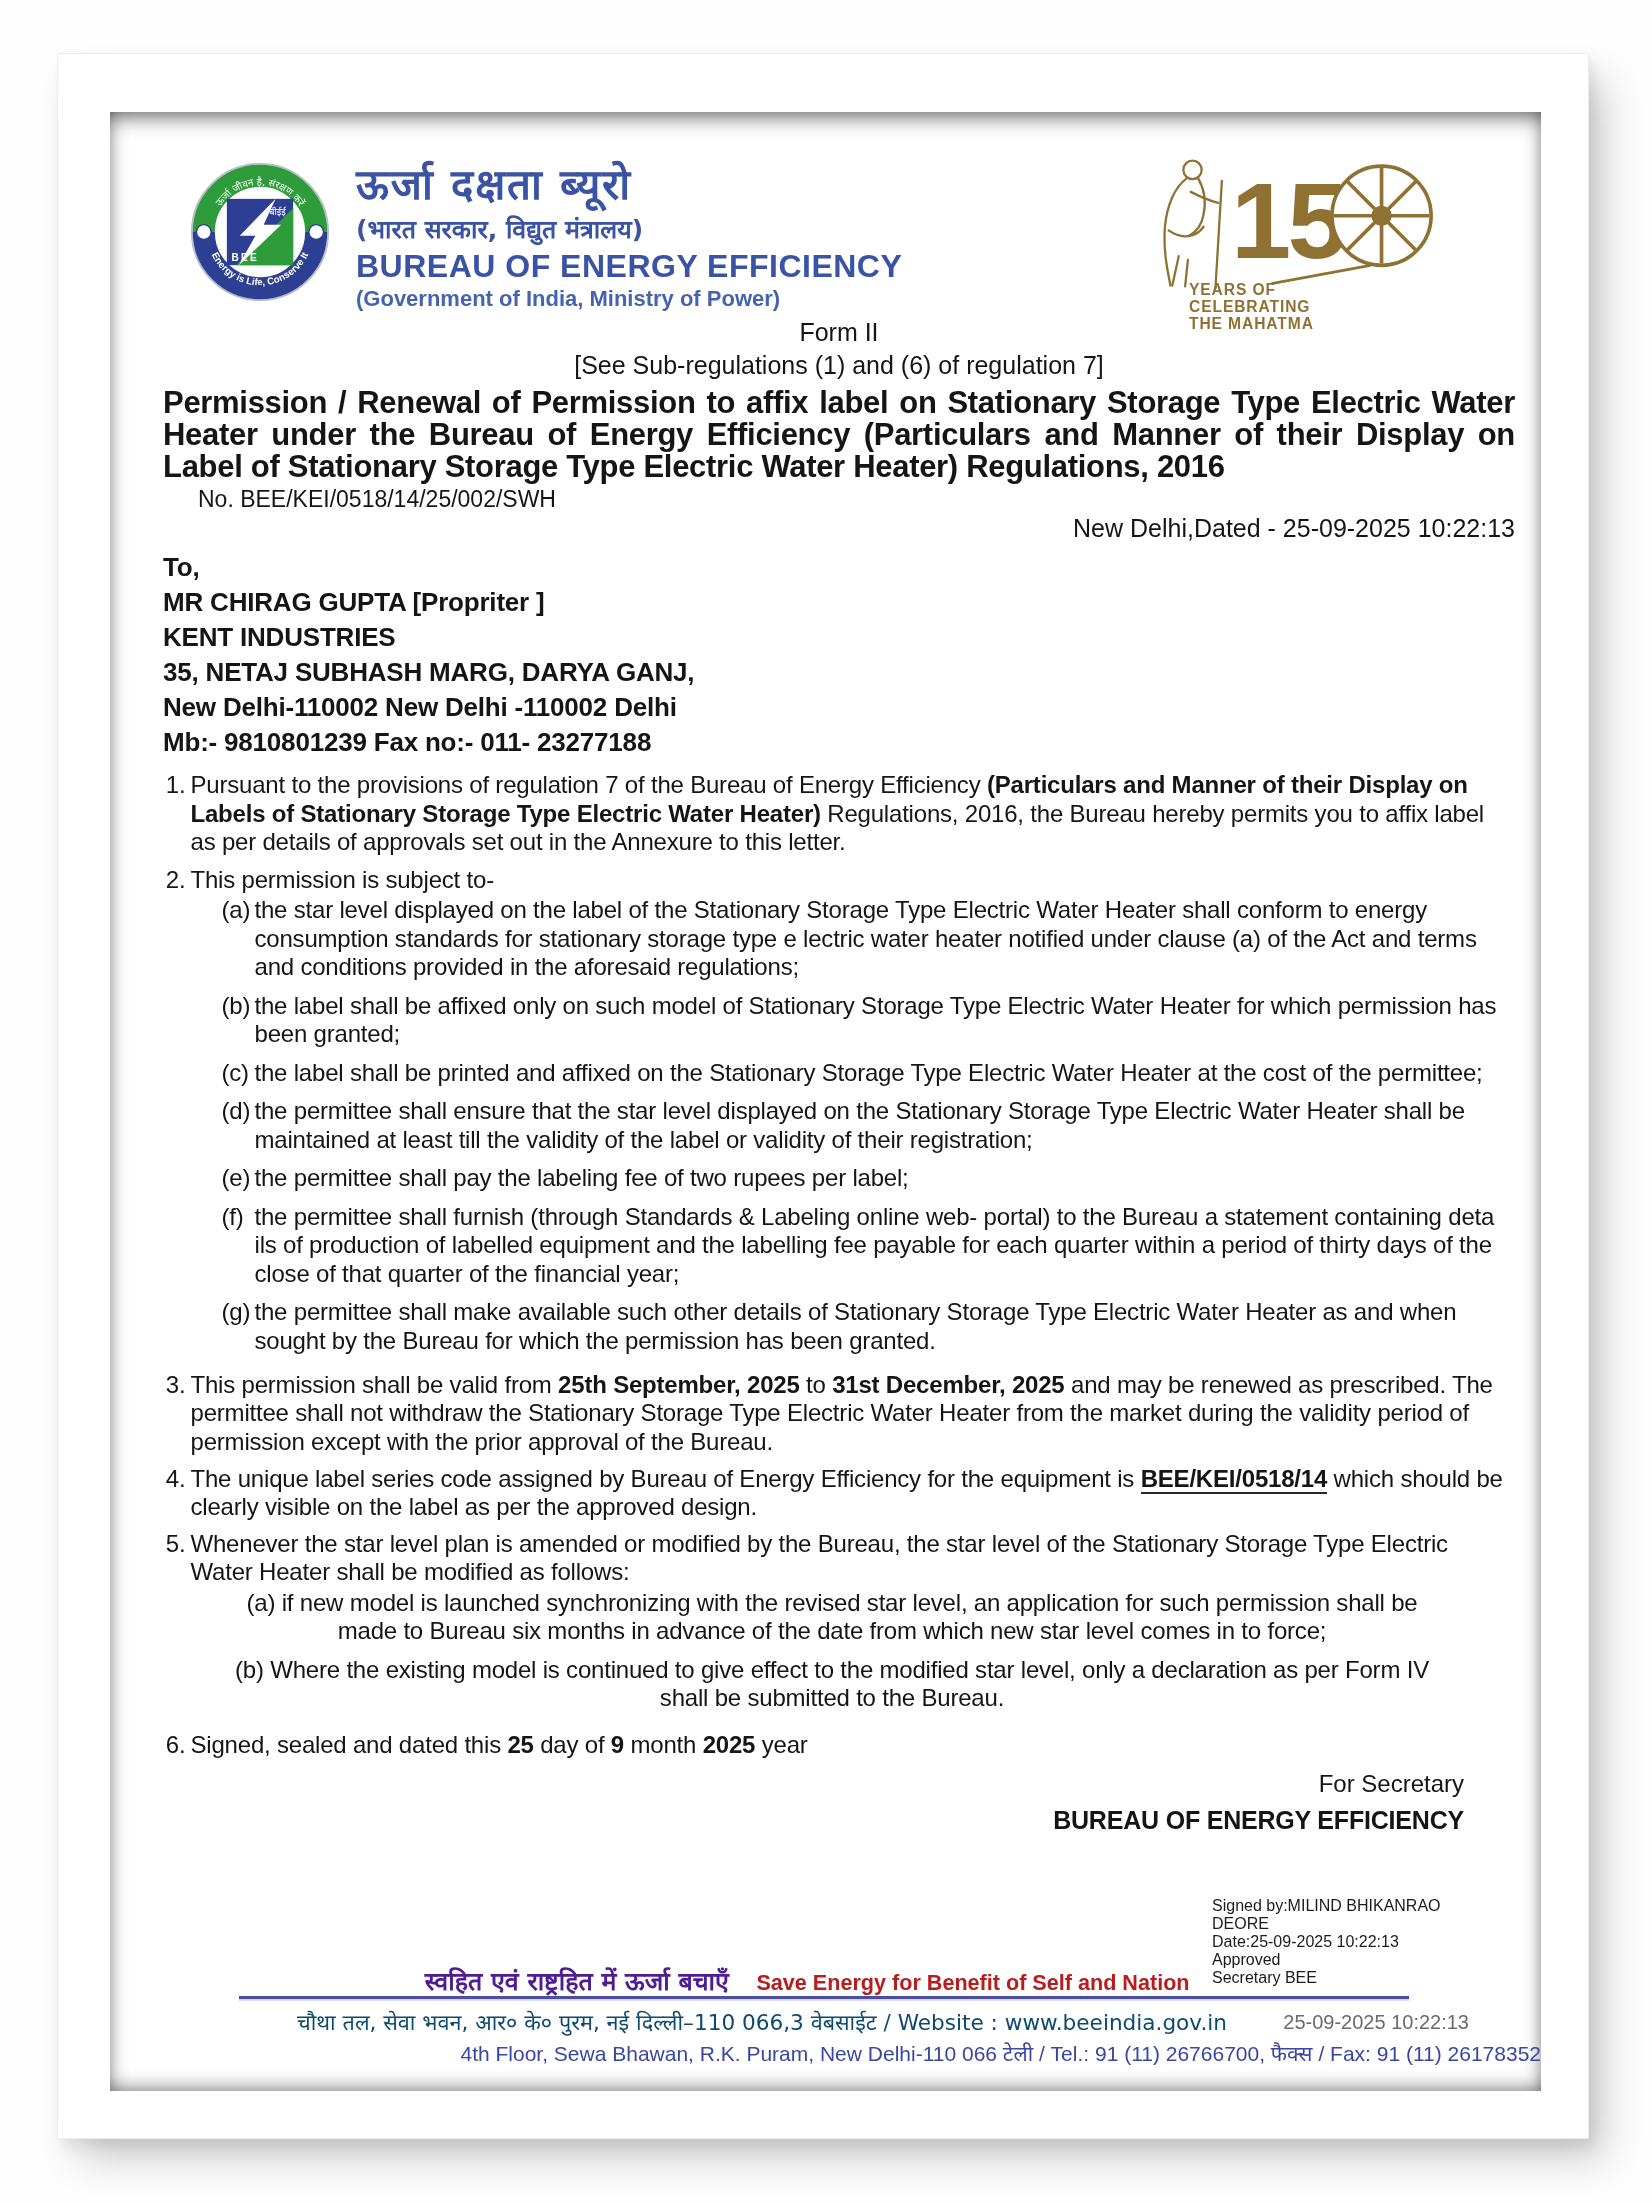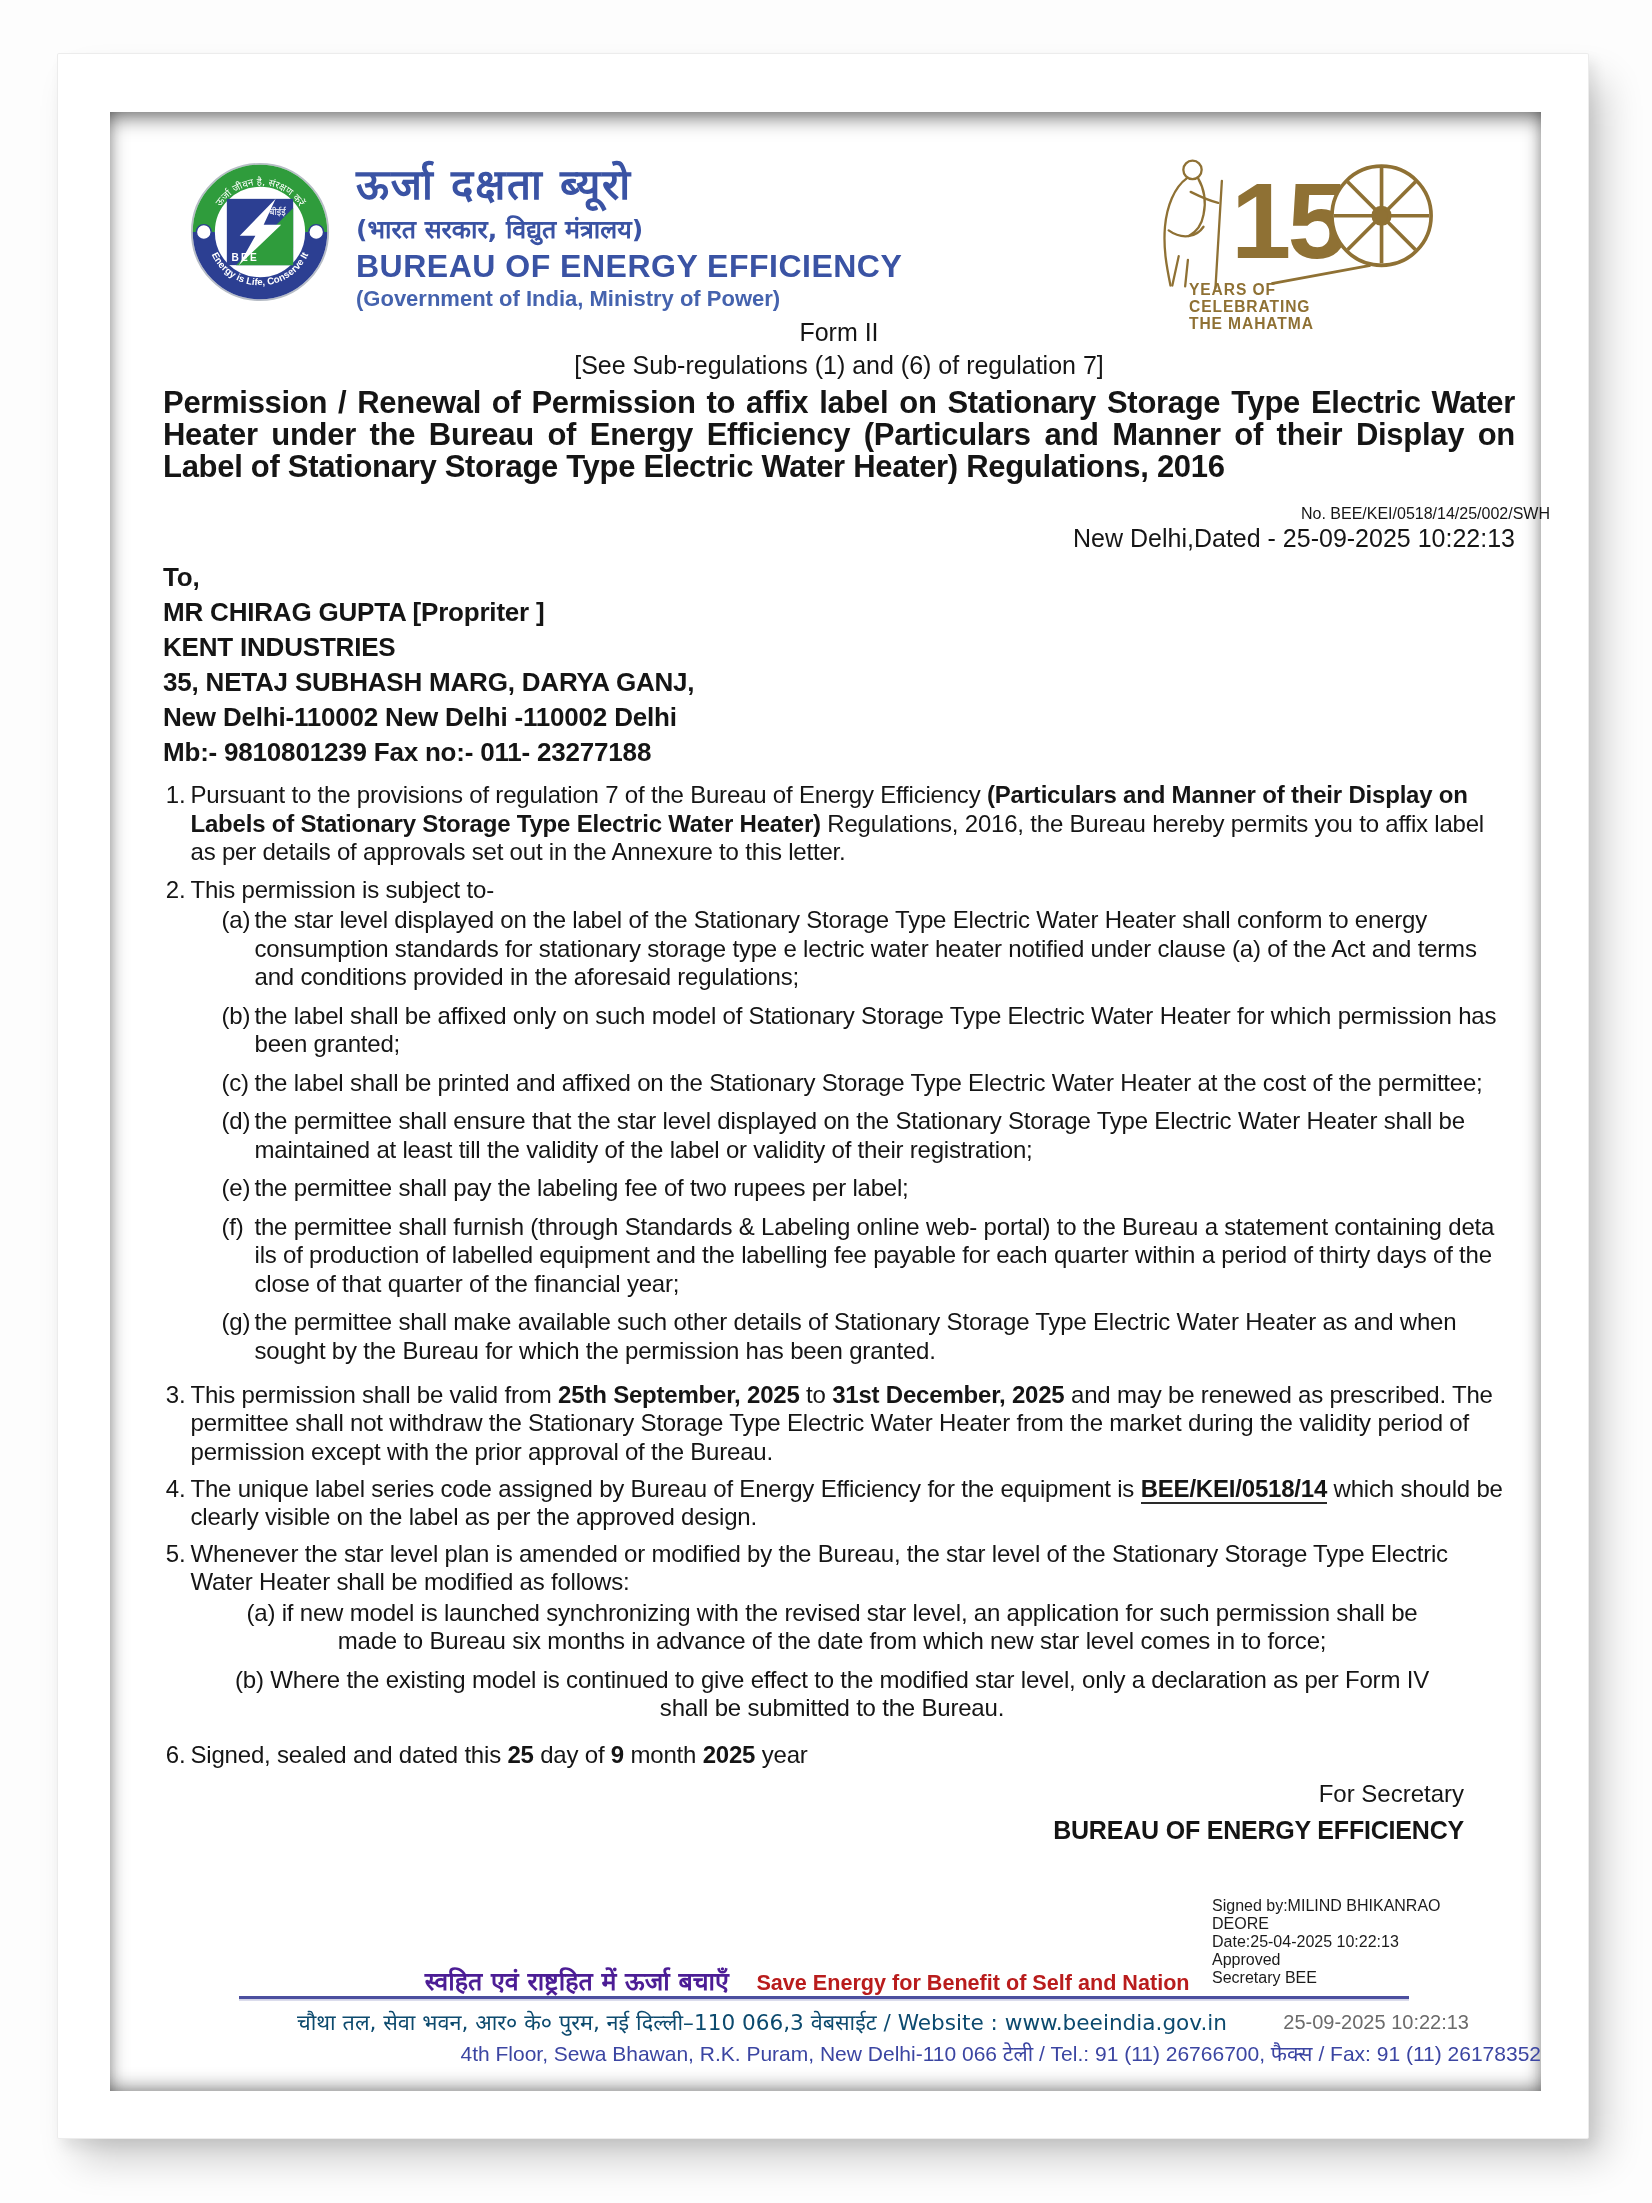--- a/index.html
+++ b/index.html
@@ -34,21 +34,21 @@
   .org-hindi{font-size:42px;font-weight:600;color:#3a53a4;letter-spacing:1.8px;}
   .org-hindi-sub{font-size:25px;font-weight:600;color:#3a53a4;margin-top:11px;}
   .org-en{font-size:32px;font-weight:700;color:#3a53a4;margin-top:8.3px;letter-spacing:0.5px;}
   .org-en-sub{font-size:22px;font-weight:700;color:#4563ae;margin-top:6.4px;}
   .m-logo{position:absolute;right:57px;top:-16.5px;width:308px;}
   .m-caption{margin-left:39px;margin-top:-13px;line-height:17.4px;font-size:15.6px;font-weight:700;color:#8f7134;letter-spacing:0.9px;}
   
   .form-title{text-align:center;font-size:25px;margin-top:11px;}
   .form-sub{text-align:center;font-size:25px;margin-top:3.7px;}
   .heading{margin-top:7.3px;font-size:31px;font-weight:700;line-height:32px;text-align:justify;letter-spacing:-0.3px;}
-  .ref{margin-top:22px;font-size:16px;text-align:right;transform:translateX(35px);}
+  .ref{margin-top:3px;font-size:23px;text-align:left;transform:translateX(35px);}
   .dateline{font-size:25px;text-align:right;margin-top:0.9px;}
   
   .address{margin-top:7.3px;font-size:26px;font-weight:700;line-height:35px;letter-spacing:-0.2px;}
   
   .li{position:relative;padding-left:27.5px;font-size:24px;line-height:28.5px;letter-spacing:-0.2px;}
   .li .num{position:absolute;left:2.8px;top:0;}
   .li-1{margin-top:11px;}
   .li-2{margin-top:9.2px;}
   .li-3{margin-top:15.6px;}
   .li-4{margin-top:8.3px;}
@@ -196,21 +196,21 @@
     <div class="li li-6">
       <span class="num">6.</span>
       <span>Signed, sealed and dated this </span><b>25</b><span> day of </span><b>9</b><span> month </span><b>2025</b><span> year</span>
     </div>
 
     <div class="for-sec">For Secretary</div>
     <div class="bureau">BUREAU OF ENERGY EFFICIENCY</div>
 
     <div class="sig-block">
       <div>Signed by:MILIND BHIKANRAO DEORE</div>
-      <div>Date:25-04-2025 10:22:13</div>
+      <div>Date:25-09-2025 10:22:13</div>
       <div>Approved</div>
       <div>Secretary BEE</div>
     </div>
 
     <div class="tagline-row">
       <span class="tag-hi hi">स्वहित एवं राष्ट्रहित में ऊर्जा बचाएँ</span>
       <span class="tag-en">Save Energy for Benefit of Self and Nation</span>
     </div>
     <div class="f-rule"></div>
     <div class="f-addr1 hi">चौथा तल, सेवा भवन, आर० के० पुरम, नई दिल्ली–110 066,3 वेबसाईट / Website : www.beeindia.gov.in</div>

